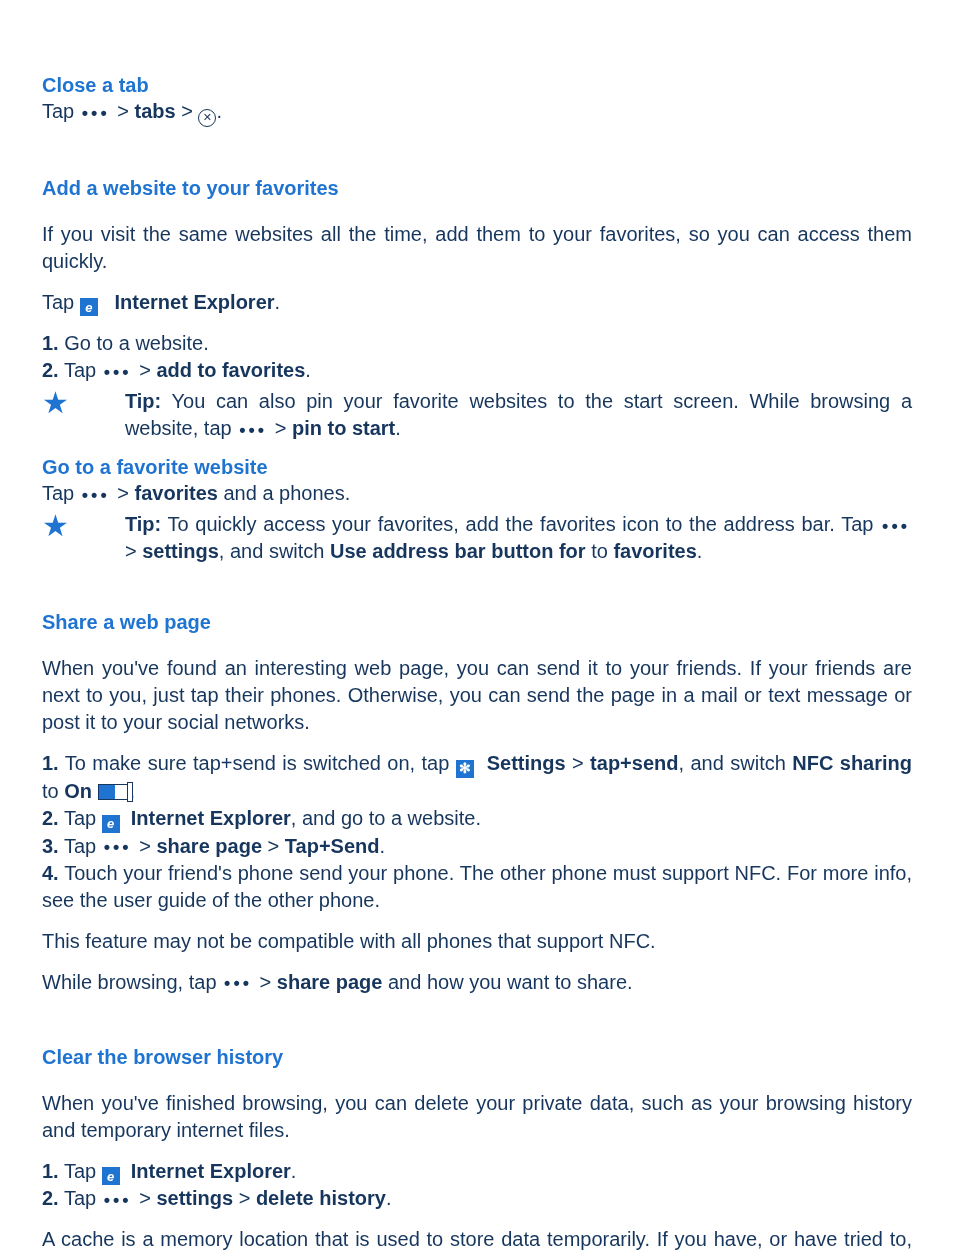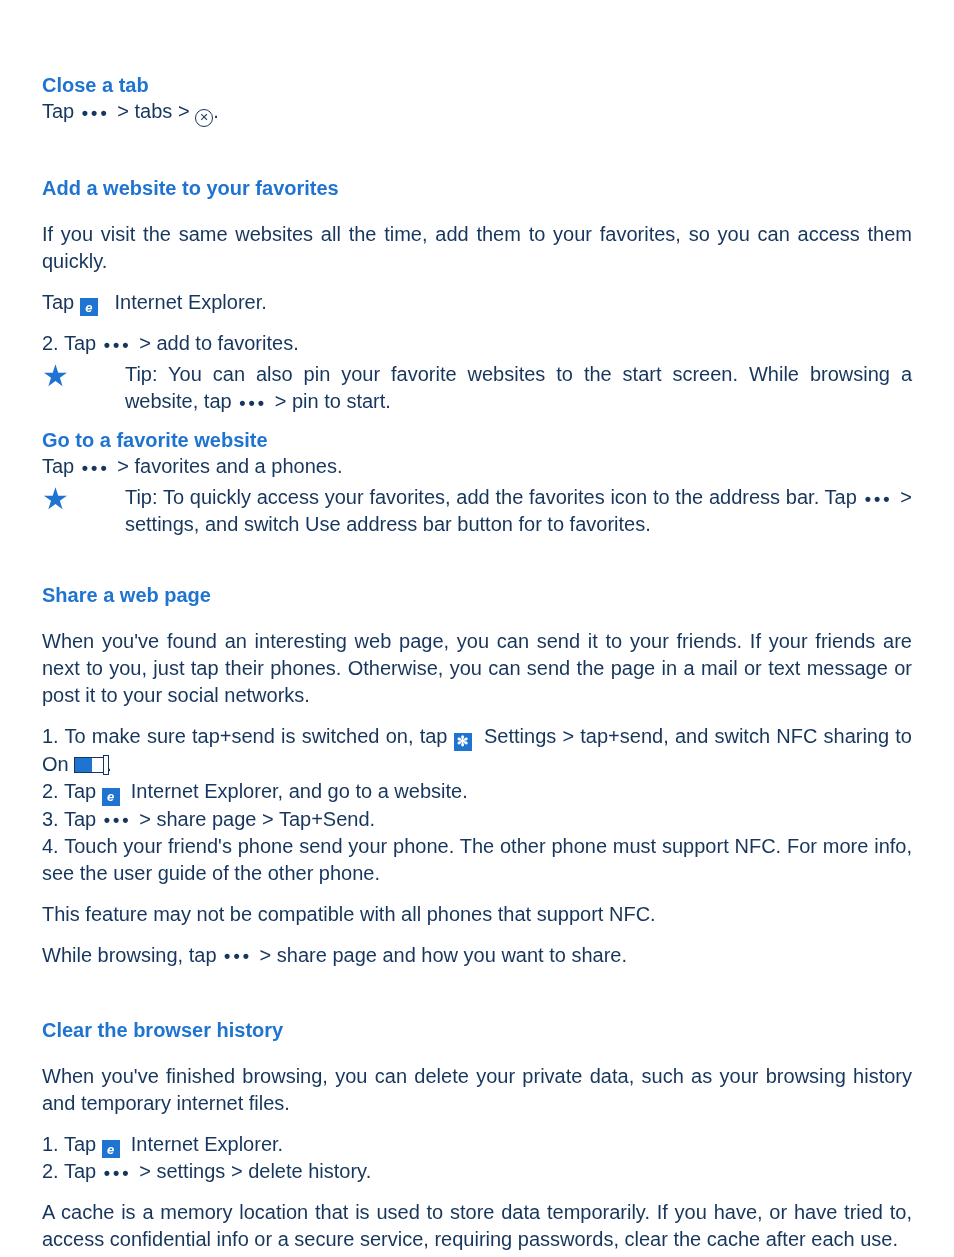--- a/index.html
+++ b/index.html
@@ -35,21 +35,21 @@
     margin-bottom: 0;
   }
   .body-text {
     font-size: 20px;
     line-height: 1.35;
     margin: 0 0 14px 0;
     text-align: justify;
     color: #17365d;
   }
   .body-text-tight { margin-bottom: 0; }
-  .bold { font-weight: 400; }
+  .bold { font-weight: 700; }
   .gap-lg { height: 34px; }
   .gap-md { height: 18px; }
 
   .ellipsis {
     display: inline-block;
     font-weight: 700;
     letter-spacing: 3px;
     font-size: 18px;
     vertical-align: middle;
     line-height: 0;
@@ -154,20 +154,23 @@
   <div class="blue-heading">Add a website to your favorites</div>
   <div class="gap-md"></div>
   <p class="body-text">If you visit the same websites all the time, add them to your favorites, so you can access them quickly.</p>
   <p class="body-text">
     <span>Tap </span>
     <span class="icon-box">e</span>
     <span>&nbsp;</span>
     <span class="bold">Internet Explorer</span><span>.</span>
   </p>
   <p class="body-text body-text-tight">
+    <span class="bold">1.</span><span> Go to a website.</span>
+  </p>
+  <p class="body-text body-text-tight">
     <span class="bold">2.</span><span> Tap </span>
     <span class="ellipsis">•••</span>
     <span> &gt; </span>
     <span class="bold">add to favorites</span><span>.</span>
   </p>
   <div class="tip-block">
     <div class="tip-star">★</div>
     <div class="tip-text">
       <span class="bold">Tip:</span><span> You can also pin your favorite websites to the start screen. While browsing a website, tap </span>
       <span class="ellipsis">•••</span>

